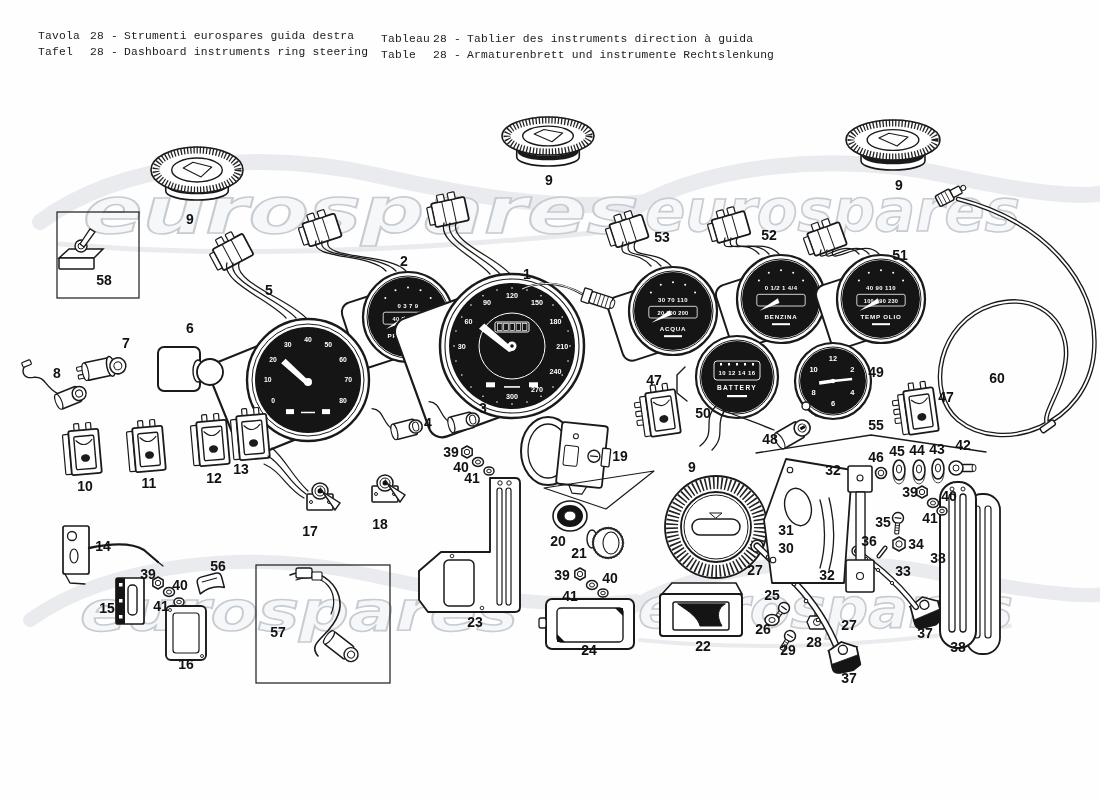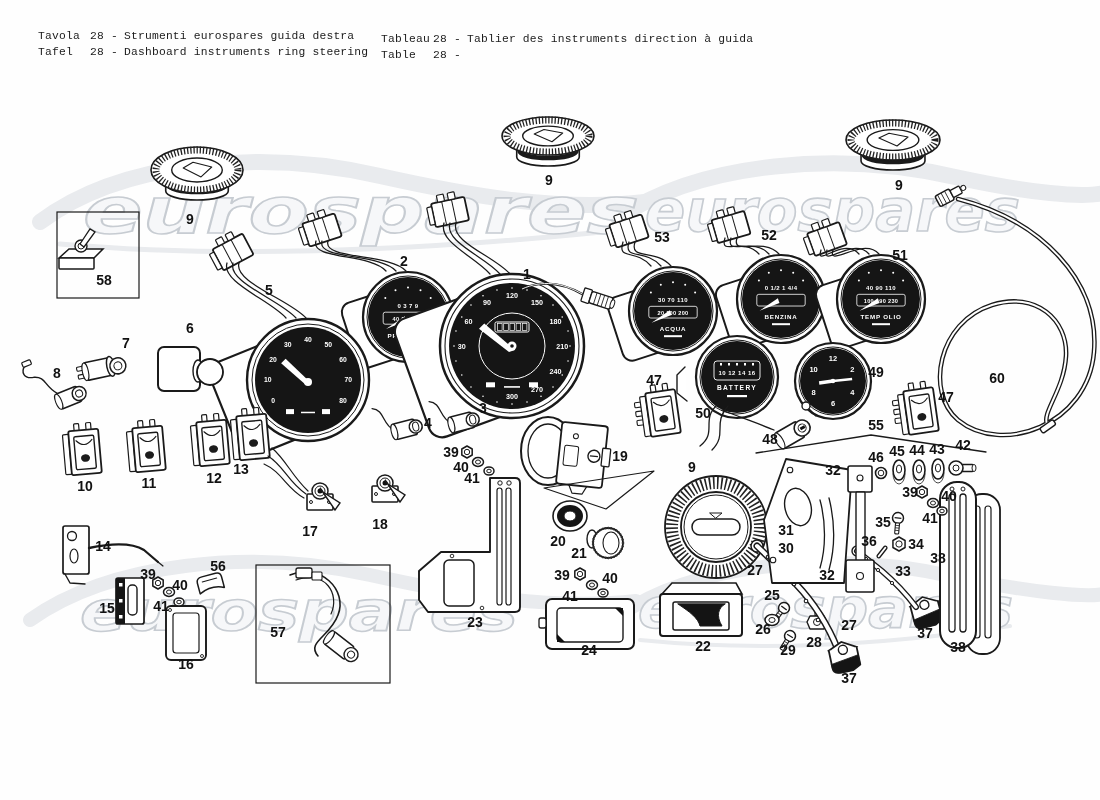--- a/index.html
+++ b/index.html
@@ -34,20 +34,21 @@
     </div>
     <div class="hdr-col right">
       <div class="hdr-row">
         <span class="lbl">Tableau</span>
         <span class="num">28 -</span>
         <span class="txt">Tablier des instruments direction à guida</span>
       </div>
       <div class="hdr-row">
         <span class="lbl">Table</span>
         <span class="num">28 -</span>
+        <span class="txt">Armaturenbrett und instrumente Rechtslenkung</span>
       </div>
     </div>
   </div>
   <svg id="diagram" width="1100" height="800" viewBox="0 0 1100 800">
       <g transform="translate(0,0)">
         <path d="M 40,222 C 120,162 260,148 380,176 C 470,196 560,212 645,202" fill="none" stroke="#e9ebee" stroke-width="16" stroke-linecap="round"></path>
         <path d="M 618,218 C 700,162 840,150 960,178 C 1030,193 1082,198 1104,193" fill="none" stroke="#e9ebee" stroke-width="16" stroke-linecap="round"></path>
         <path d="M 30,620 C 110,563 250,548 370,575 C 460,595 552,610 636,601" fill="none" stroke="#e9ebee" stroke-width="14" stroke-linecap="round"></path>
         <path d="M 618,616 C 700,560 840,550 960,578 C 1030,592 1086,598 1104,594" fill="none" stroke="#e9ebee" stroke-width="14" stroke-linecap="round"></path>
         <path d="M 60,244 C 220,258 420,252 640,228" fill="none" stroke="#e9ebee" stroke-width="5" stroke-linecap="round"></path>

